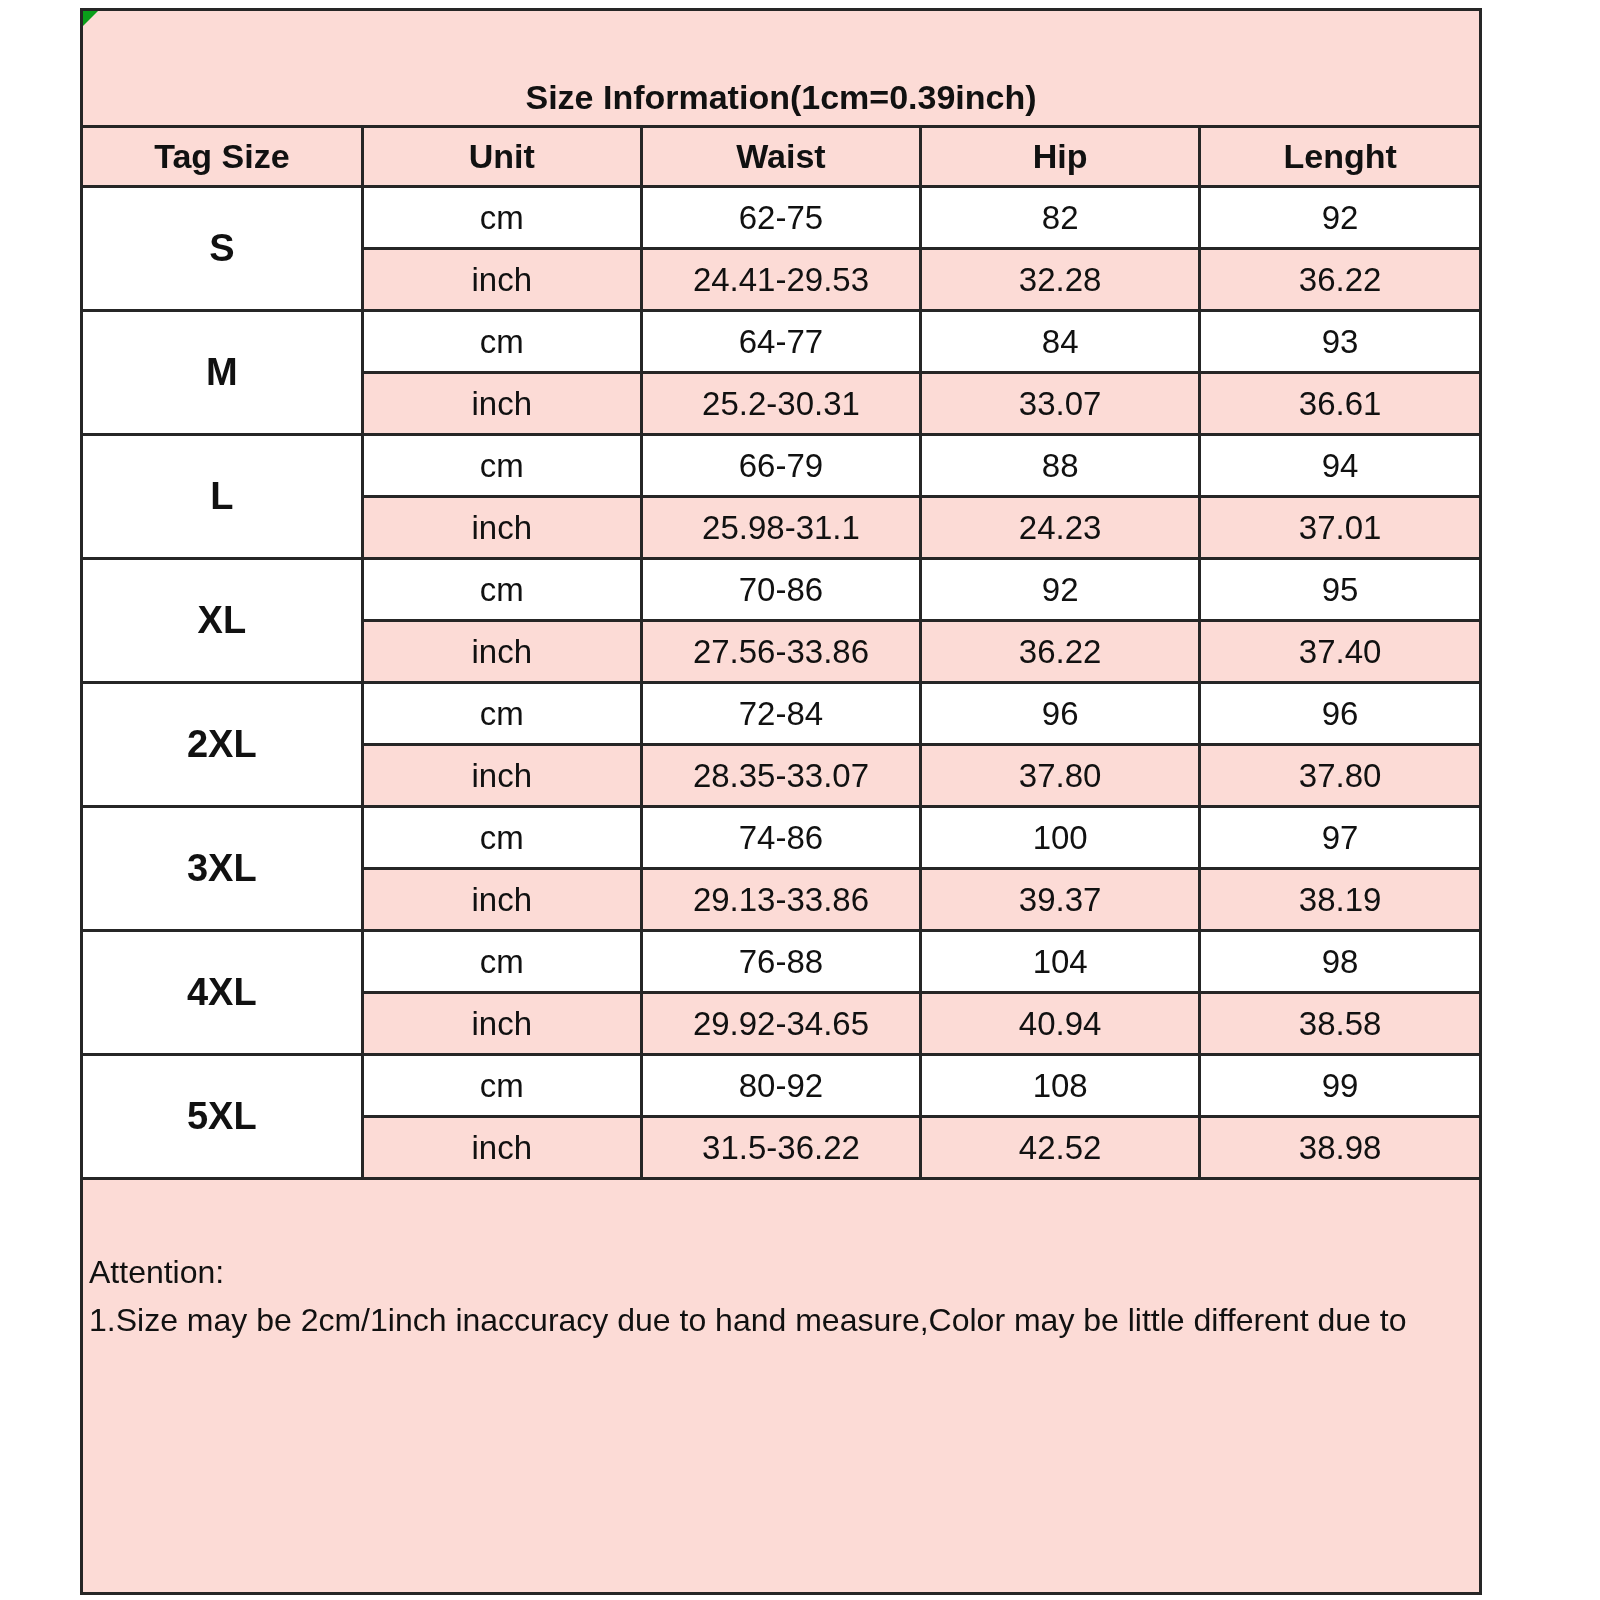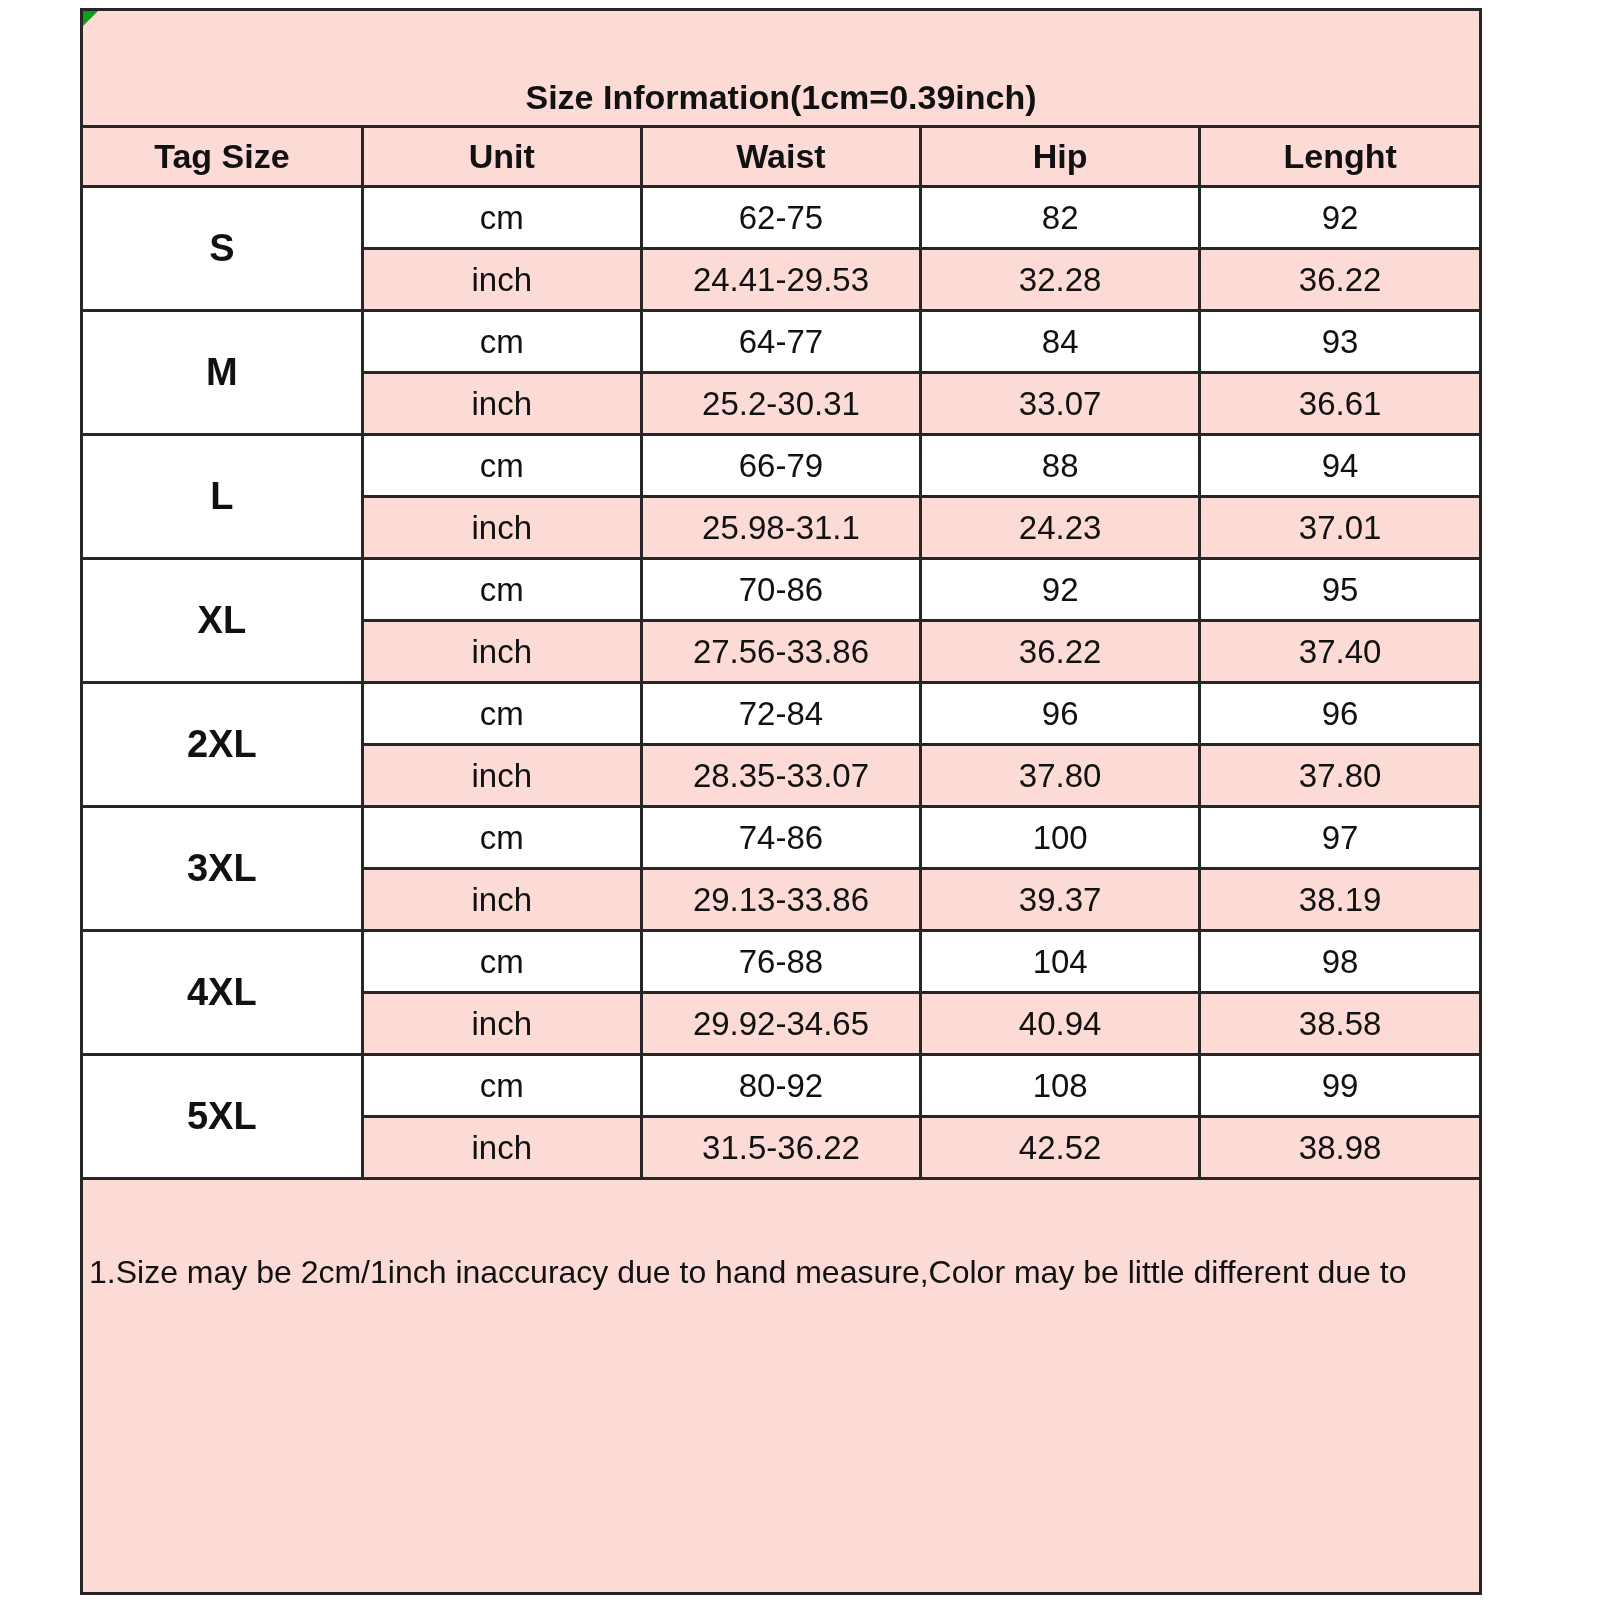--- a/index.html
+++ b/index.html
@@ -179,15 +179,16 @@
       <tr class="inch">
         <td>inch</td>
         <td>31.5-36.22</td>
         <td>42.52</td>
         <td>38.98</td>
       </tr>
     </tbody>
   </table>
 
   <div class="attention">
+    <div>Attention:</div>
     <div>1.Size may be 2cm/1inch inaccuracy due to hand measure,Color may be little different due to</div>
   </div>
 </div>
 
 </body></html>

